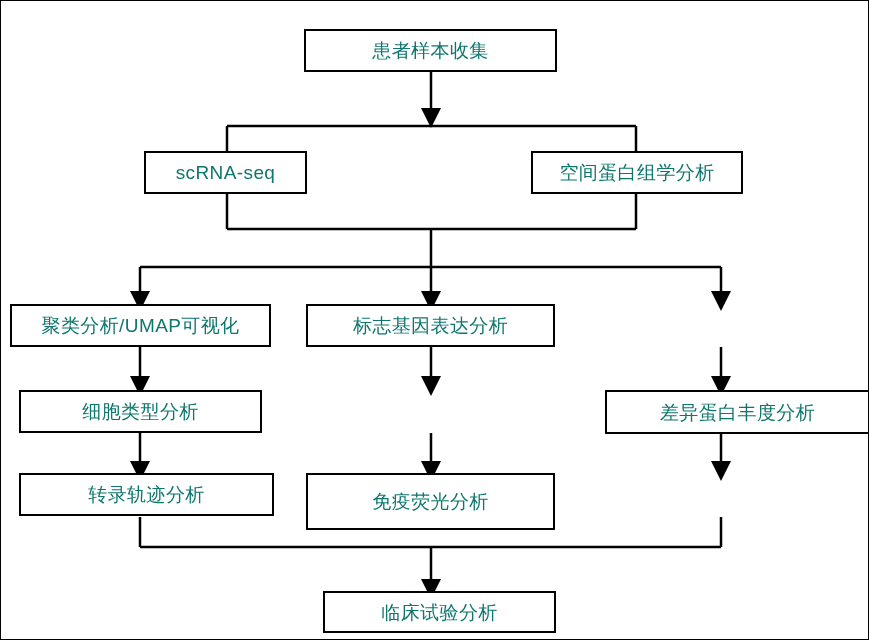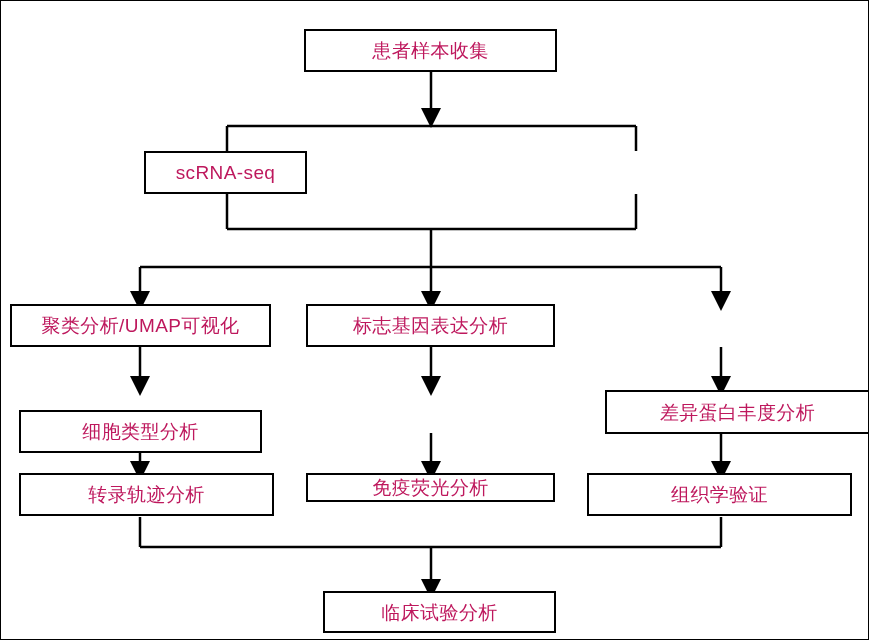--- a/index.html
+++ b/index.html
@@ -28,21 +28,21 @@
   }
   .node {
     position: absolute;
     box-sizing: border-box;
     border: 2px solid #000000;
     background: #ffffff;
     display: flex;
     align-items: center;
     justify-content: center;
     text-align: center;
-    color: #be185d;
+    color: #0f766e;
     font-size: 19px;
     line-height: 1;
     white-space: nowrap;
     letter-spacing: 0.4px;
   }
   .node .label {
     display: inline-block;
     padding: 0 6px;
   }
   .node sup {
@@ -99,48 +99,48 @@
   </svg>
 
   <div class="node" style="left:303px; top:28px; width:253px; height:43px;">
     <span class="label">患者样本收集</span>
   </div>
 
   <div class="node" style="left:143px; top:150px; width:163px; height:43px;">
     <span class="label">scRNA-seq</span>
   </div>
 
+  <div class="node" style="left:530px; top:150px; width:212px; height:43px;">
+    <span class="label">空间蛋白组学分析</span>
+  </div>
 
   <div class="node" style="left:305px; top:303px; width:249px; height:43px;">
     <span class="label">标志基因表达分析</span>
   </div>
 
   <div class="node" style="left:9px; top:303px; width:261px; height:43px;">
     <span class="label">聚类分析/UMAP可视化</span>
   </div>
 
 
-  <div class="node" style="left:18px; top:389px; width:243px; height:43px;margin-top:20px;">
+  <div class="node" style="left:18px; top:389px; width:243px; height:43px;">
     <span class="label">细胞类型分析</span>
   </div>
 
 
   <div class="node" style="left:604px; top:389px; width:265px; height:44px;">
     <span class="label">差异蛋白丰度分析</span>
   </div>
 
   <div class="node" style="left:18px; top:472px; width:255px; height:43px;">
     <span class="label">转录轨迹分析</span>
   </div>
 
-  <div class="node" style="left:305px; top:472px; width:249px; height:29px;">
+  <div class="node" style="left:305px; top:472px; width:249px; height:57px;">
     <span class="label">免疫荧光分析</span>
   </div>
 
-  <div class="node" style="left:586px; top:472px; width:265px; height:43px;">
-    <span class="label">组织学验证</span>
-  </div>
 
   <div class="node" style="left:322px; top:590px; width:233px; height:42px;">
     <span class="label">临床试验分析</span>
   </div>
 
 </div>
 
 </body></html>

